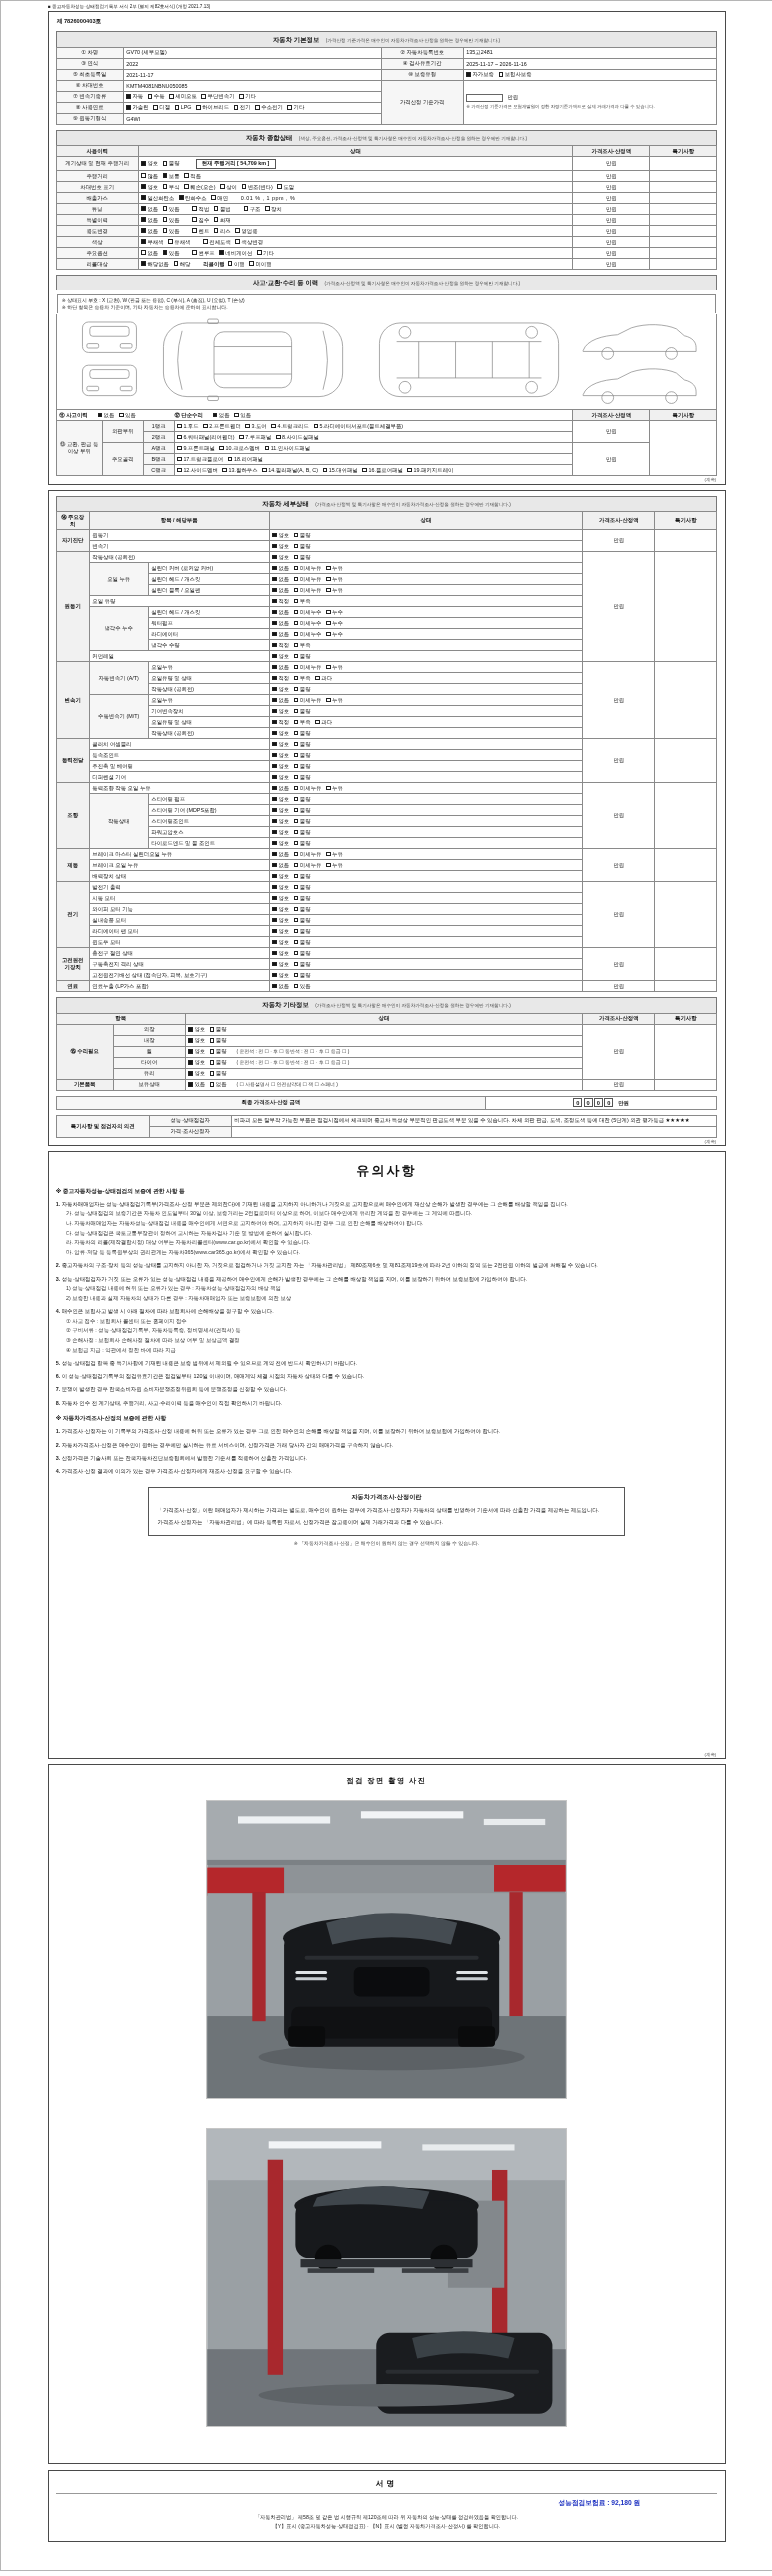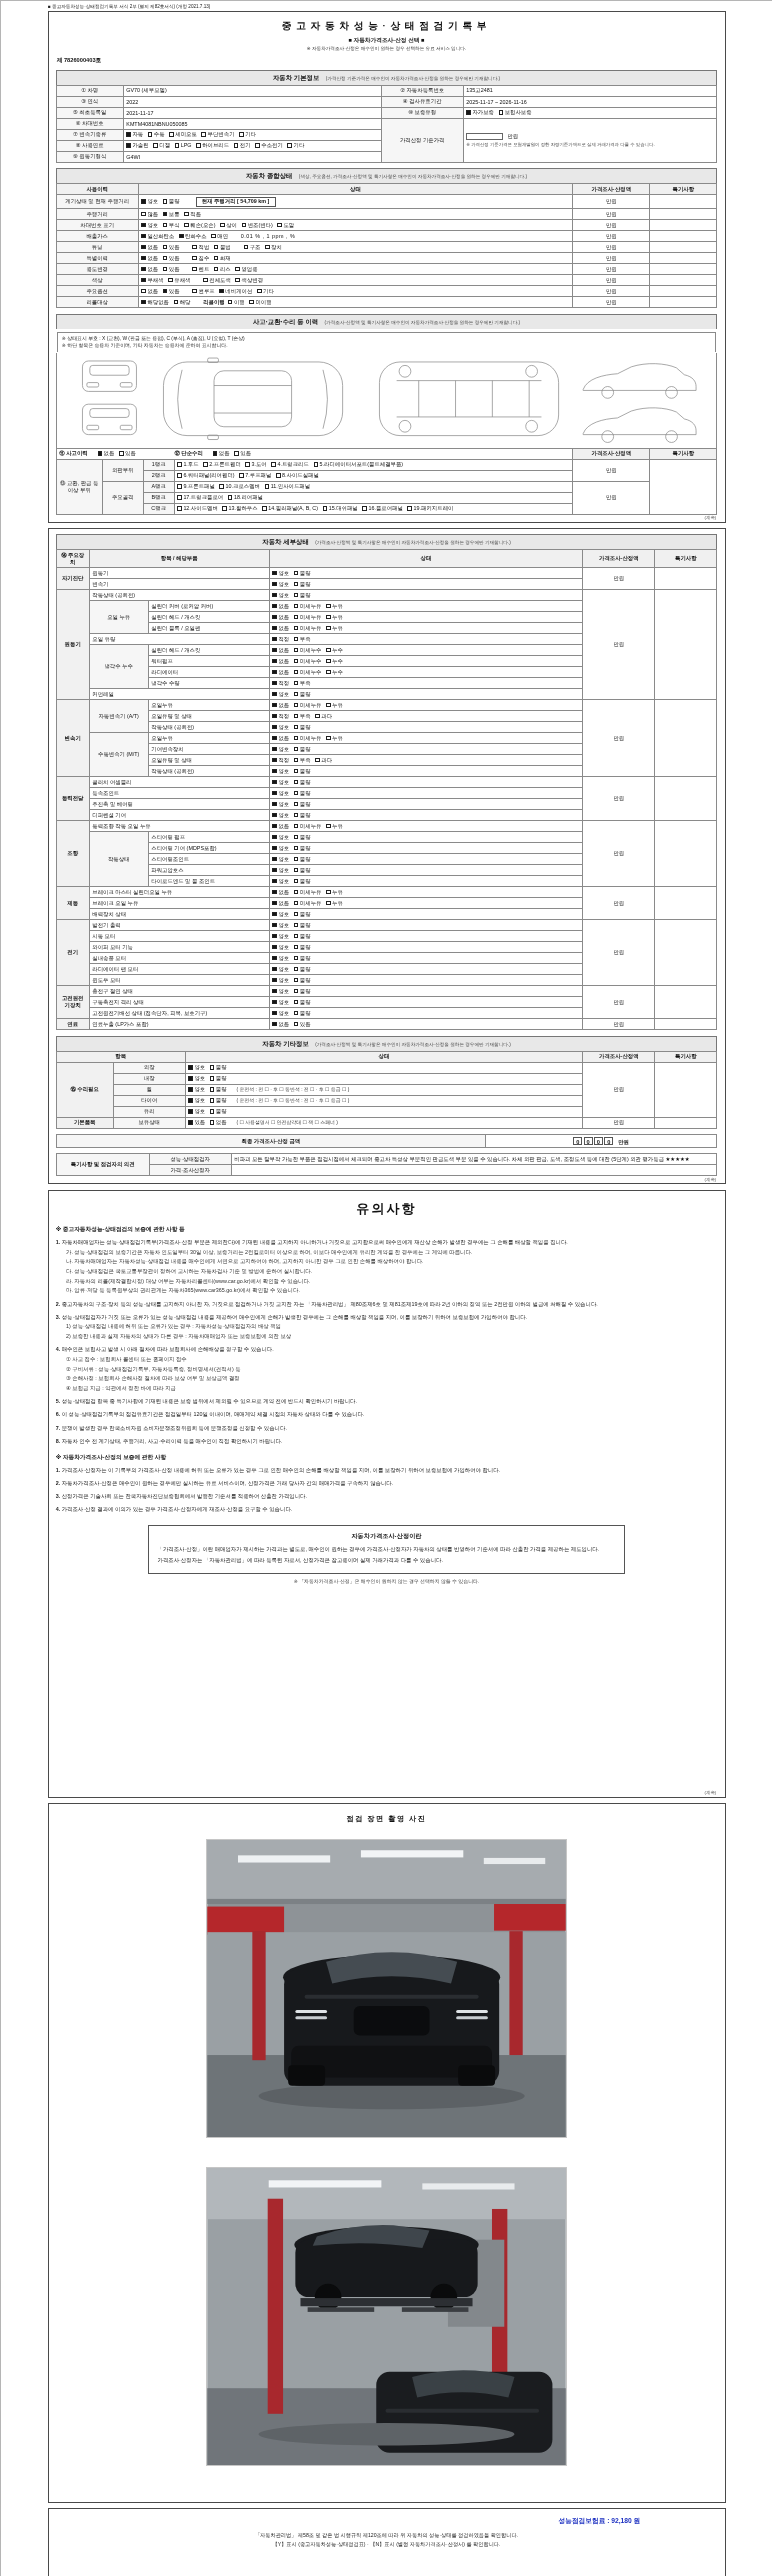--- a/index.html
+++ b/index.html
@@ -55,25 +55,20 @@
 </style>
 </head>
 <body>
 
 <div class="page">
 
   <div class="form-ref">■ 중고자동차성능·상태점검기록부 서식 2부 (별지 제82호서식) (개정 2021.7.13)</div>
 
   <div class="sheet">
 
-    <div class="doc-head">
-      <div class="title">중고자동차성능·상태점검기록부</div>
-      <div class="sub1">■ 자동차가격조사·산정 선택 ■</div>
-      <div class="sub2">※ 자동차가격조사·산정은 매수인이 원하는 경우 선택하는 유료 서비스 입니다.</div>
-    </div>
     <div class="doc-no">제 7826000403호</div>
 
     <div class="sec-h">
       <span class="sec-title">자동차 기본정보</span>
       <span class="sec-note">(가격산정 기준가격은 매수인이 자동차가격조사·산정을 원하는 경우에만 기재합니다.)</span>
     </div>
     <table class="tbl">
       <colgroup>
           <col style="width:67px">
           <col style="width:258px">
@@ -724,20 +719,21 @@
       <rect x="196" y="272" width="130" height="9" fill="#3a3d41"></rect>
       <rect x="380" y="272" width="130" height="9" fill="#3a3d41"></rect>
       <rect x="330" y="398" width="344" height="158" rx="26" fill="#1a1c1f"></rect>
       <path d="M400,408 q100,-26 200,0 l-12,40 q-90,-20 -178,0 z" fill="#3a4146"></path>
       <rect x="348" y="470" width="300" height="8" rx="4" fill="#2a2d31"></rect>
       <ellipse cx="350" cy="520" rx="250" ry="22" fill="#5e6367"></ellipse>
     </svg>
   </div>
 
   <div class="sheet" style="min-height:72px;margin-bottom:0">
+    <div class="sign-title">서명</div>
     <div class="insurance">
       <span>성능점검보험료 :</span>
       <span>92,180 원</span>
     </div>
     <div class="sign-line">「자동차관리법」 제58조 및 같은 법 시행규칙 제120조에 따라 위 자동차의 성능·상태를 점검하였음을 확인합니다.</div>
     <div class="sign-line">【Y】표시 (중고자동차성능·상태점검표) · 【N】표시 (별첨 자동차가격조사·산정서) 를 확인합니다.</div>
   </div>
 
 </div>
 

